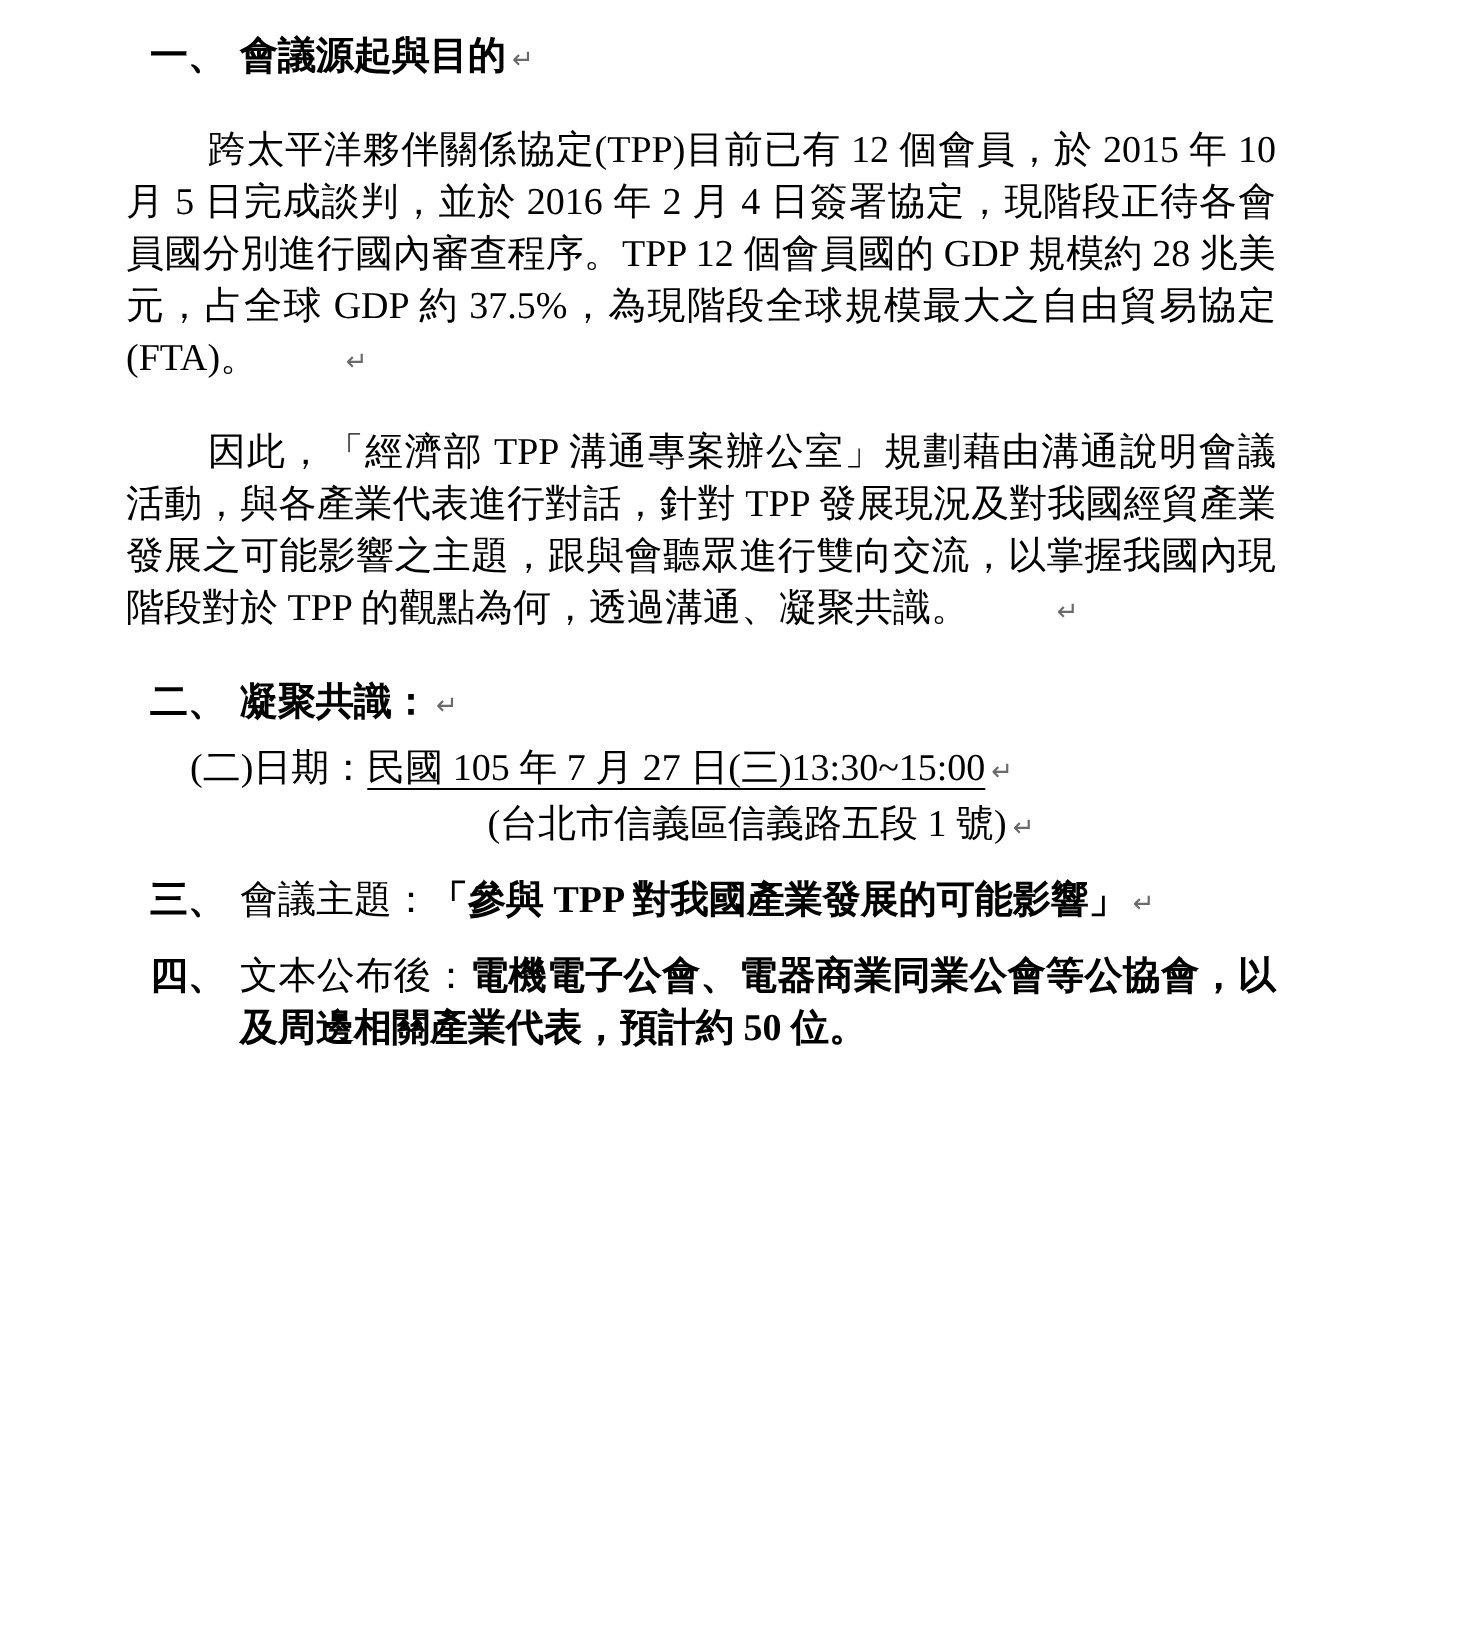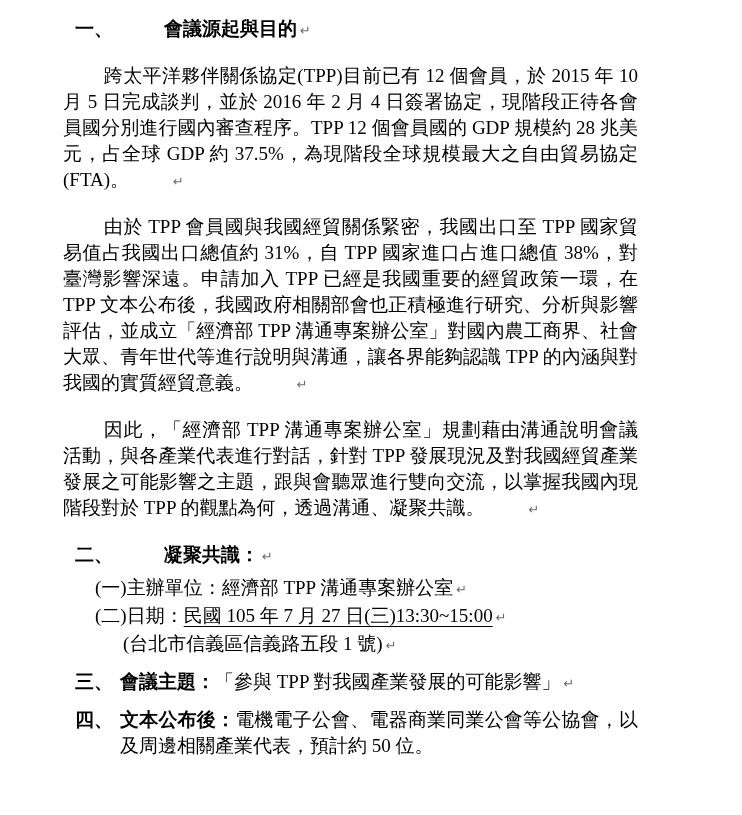--- a/index.html
+++ b/index.html
@@ -29,46 +29,46 @@
     align-items: flex-start;
     font-weight: bold;
     padding-left: 12px;
     margin: 10px 0 5px 0;
   }
   .sec-head.first { margin-top: 2px; }
   .sec-num {
     flex: 0 0 45px;
     white-space: nowrap;
   }
-  .sec-body { flex: 1; margin-left: 44px; }
+  .sec-body { flex: 1; }
   
   p.body-par {
     margin: 19px 0;
     text-indent: 2.15em;
     text-align: justify;
   }
   
   .info-items { margin-left: 32px; }
   .info-line { margin: 0; }
-  .info-line.address { padding-left: 28px; }
+  .info-line.address { padding-left: 28px; text-align: center; }
   .date-value {
     font-weight: normal;
     text-decoration: underline;
     text-underline-offset: 4px;
   }
   
   .inline-sec {
     display: flex;
     align-items: flex-start;
     padding-left: 12px;
     margin: 10px 0 5px 0;
   }
   .inline-sec .sec-num { font-weight: bold; }
-  .inline-label { font-weight: bold; }
-  .inline-text { font-weight: normal; }
+  .inline-label { font-weight: normal; }
+  .inline-text { font-weight: bold; }
   .inline-flow { flex: 1; text-align: justify; }
   
   .pmark {
     color: #6a6a6a;
     font-size: 13px;
     font-weight: normal;
     text-decoration: none;
     display: inline-block;
     margin-left: 3px;
     vertical-align: baseline;
@@ -80,32 +80,30 @@
 
 <div class="doc">
 
   <div class="sec-head first">
     <span class="sec-num">一、</span>
     <span class="sec-body"><span>會議源起與目的</span><span class="pmark">↵</span></span>
   </div>
 
   <p class="body-par"><span>跨太平洋夥伴關係協定(TPP)目前已有 12 個會員，於 2015 年 10 月 5 日完成談判，並於 2016 年 2 月 4 日簽署協定，現階段正待各會員國分別進行國內審查程序。TPP 12 個會員國的 GDP 規模約 28 兆美元，占全球 GDP 約 37.5%，為現階段全球規模最大之自由貿易協定(FTA)。</span><span class="pmark">↵</span></p>
 
-  <p class="body-par"><span>由於 TPP 會員國與我國經貿關係緊密，我國出口至 TPP 國家貿易值占我國出口總值約 31%，自 TPP 國家進口占進口總值 38%，對臺灣影響深遠。申請加入 TPP 已經是我國重要的經貿政策一環，在 TPP 文本公布後，我國政府相關部會也正積極進行研究、分析與影響評估，並成立「經濟部 TPP 溝通專案辦公室」對國內農工商界、社會大眾、青年世代等進行說明與溝通，讓各界能夠認識 TPP 的內涵與對我國的實質經貿意義。</span><span class="pmark">↵</span></p>
 
 
   <p class="body-par"><span>因此，「經濟部 TPP 溝通專案辦公室」規劃藉由溝通說明會議活動，與各產業代表進行對話，針對 TPP 發展現況及對我國經貿產業發展之可能影響之主題，跟與會聽眾進行雙向交流，以掌握我國內現階段對於 TPP 的觀點為何，透過溝通、凝聚共識。</span><span class="pmark">↵</span></p>
 
   <div class="sec-head">
     <span class="sec-num">二、</span>
     <span class="sec-body"><span>凝聚共識：</span><span class="pmark">↵</span></span>
   </div>
 
   <div class="info-items">
-    <p class="info-line"><span>(一)主辦單位：經濟部 TPP 溝通專案辦公室</span><span class="pmark">↵</span></p>
 
     <p class="info-line"><span>(二)日期：</span><span class="date-value">民國 105 年 7 月 27 日(三)13:30~15:00</span><span class="pmark">↵</span></p>
 
 
     <p class="info-line address"><span>(台北市信義區信義路五段 1 號)</span><span class="pmark">↵</span></p>
   </div>
 
   <div class="inline-sec">
     <span class="sec-num">三、</span>
     <span class="inline-flow"><span class="inline-label">會議主題：</span><span class="inline-text">「參與 TPP 對我國產業發展的可能影響」</span><span class="pmark">↵</span></span>

